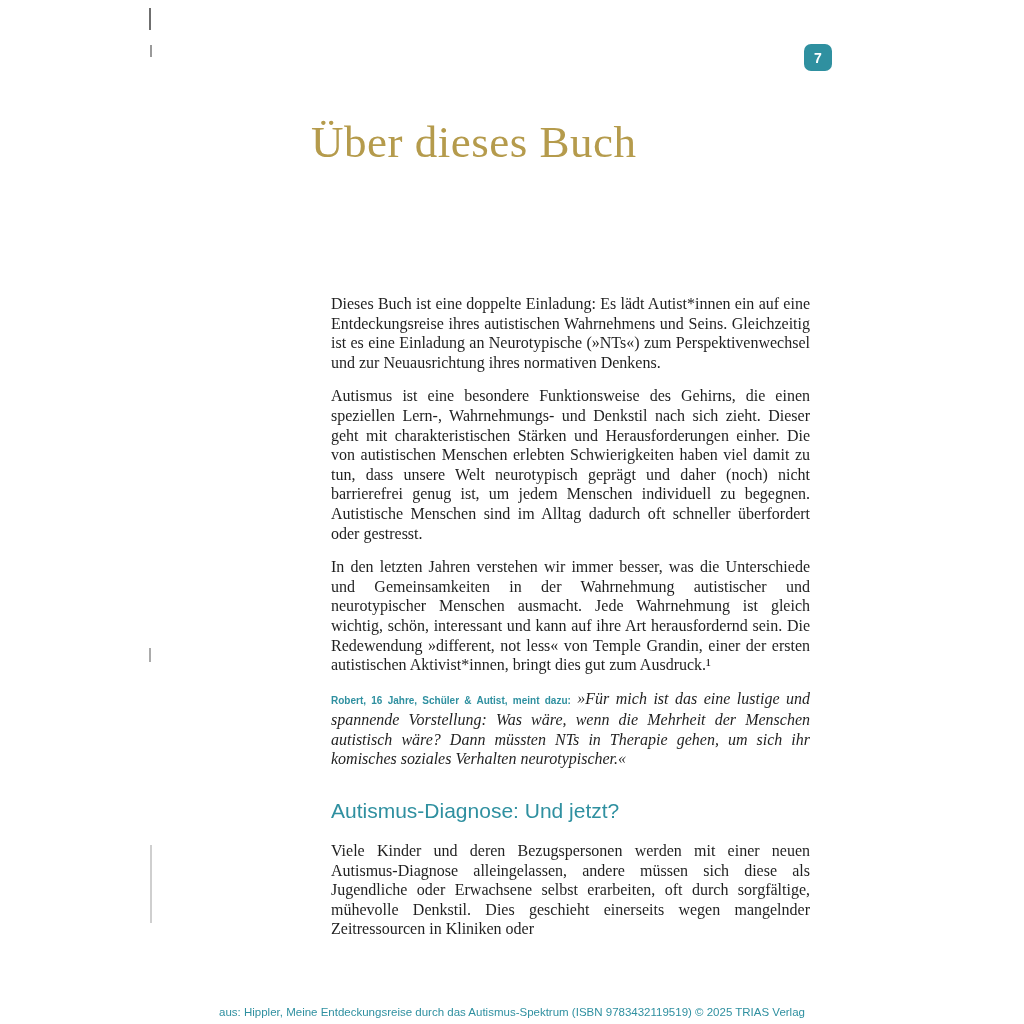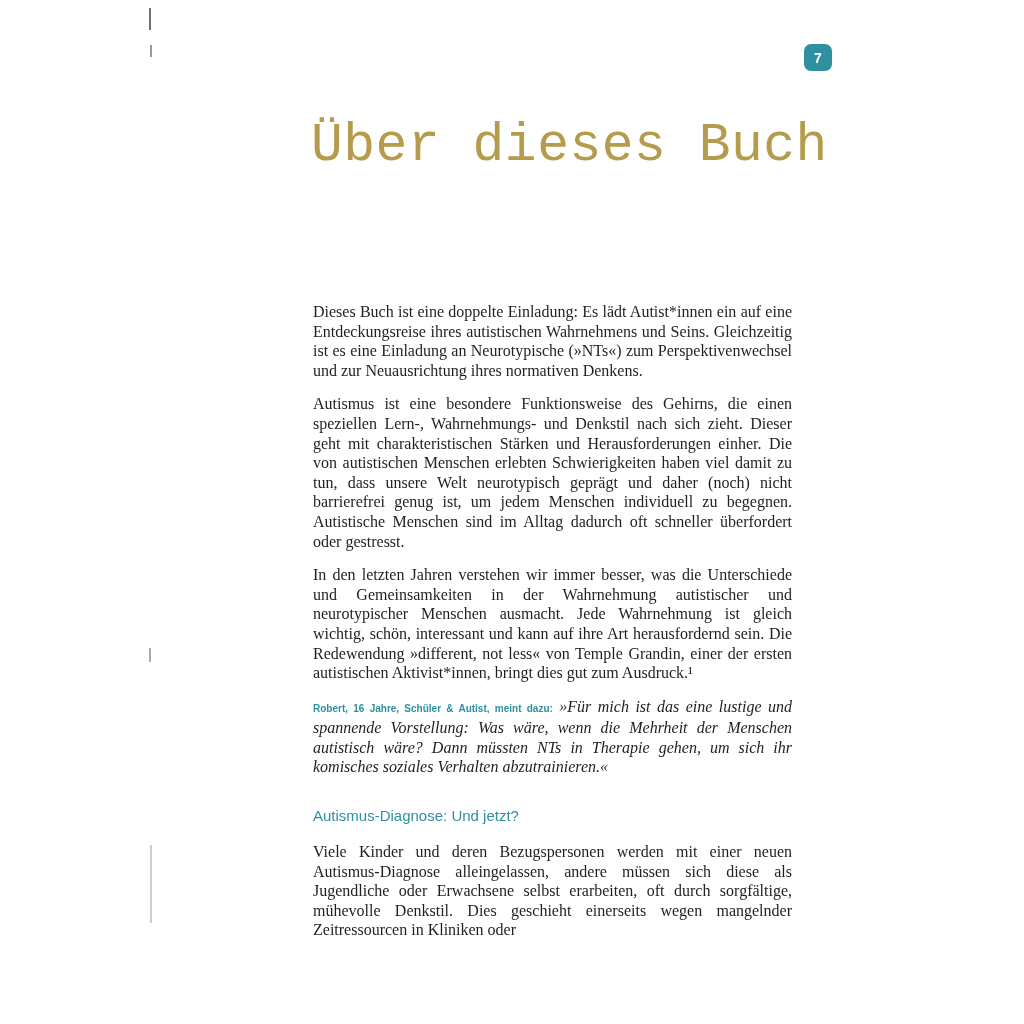--- a/index.html
+++ b/index.html
@@ -42,33 +42,32 @@
     font-family:"Liberation Sans", sans-serif;
     font-size:14px;
     font-weight:bold;
   }
   
   .title{
     position:absolute;
     top:116px;
     left:311px;
     margin:0;
-    font-family:Liberation Mono, monospace;
+    font-family:Liberation Serif, serif;
     font-weight:400;
-    font-size:53px;
+    font-size:45px;
     letter-spacing:0.5px;
     color:var(--accent-gold);
   }
   
   .content{
     position:absolute;
-    left:313px;
+    left:331px;
     top:294px;
     width:479px;
-    margin-top:8px;
   }
   .content p{
     margin:0 0 14px 0;
     font-size:16px;
     line-height:19.6px;
     color:var(--body-text);
     text-align:justify;
   }
   .content p.quote{
     font-style:italic;
@@ -78,21 +77,21 @@
     font-family:"Liberation Sans", sans-serif;
     font-style:normal;
     font-weight:bold;
     font-size:10px;
     color:var(--accent-teal);
   }
   .section-heading{
     margin:30px 0 18px 0;
     font-family:"Liberation Sans", sans-serif;
     font-weight:400;
-    font-size:15px;
+    font-size:21px;
     color:var(--accent-teal);
   }
   
   .footer{
     position:absolute;
     left:0;
     bottom:6px;
     width:100%;
     text-align:center;
     font-family:"Liberation Sans", sans-serif;
@@ -115,20 +114,21 @@
   </div>
 
   <h1 class="title">Über dieses Buch</h1>
 
   <div class="content">
     <p>Dieses Buch ist eine doppelte Einladung: Es lädt Autist*innen ein auf eine Entdeckungsreise ihres autistischen Wahrnehmens und Seins. Gleichzeitig ist es eine Einladung an Neurotypische (»NTs«) zum Perspektivenwechsel und zur Neuausrichtung ihres normativen Denkens.</p>
     <p>Autismus ist eine besondere Funktionsweise des Gehirns, die einen speziellen Lern-, Wahrnehmungs- und Denkstil nach sich zieht. Dieser geht mit charakteristischen Stärken und Herausforderungen einher. Die von autistischen Menschen erlebten Schwierigkeiten haben viel damit zu tun, dass unsere Welt neurotypisch geprägt und daher (noch) nicht barrierefrei genug ist, um jedem Menschen individuell zu begegnen. Autistische Menschen sind im Alltag dadurch oft schneller überfordert oder gestresst.</p>
     <p>In den letzten Jahren verstehen wir immer besser, was die Unterschiede und Gemeinsamkeiten in der Wahrnehmung autistischer und neurotypischer Menschen ausmacht. Jede Wahrnehmung ist gleich wichtig, schön, interessant und kann auf ihre Art herausfordernd sein. Die Redewendung »different, not less« von Temple Grandin, einer der ersten autistischen Aktivist*innen, bringt dies gut zum Ausdruck.¹</p>
     <p class="quote">
       <span class="quote-lead">Robert, 16 Jahre, Schüler &amp; Autist, meint dazu:</span>
-      <span class="quote-text">»Für mich ist das eine lustige und spannende Vorstellung: Was wäre, wenn die Mehrheit der Menschen autistisch wäre? Dann müssten NTs in Therapie gehen, um sich ihr komisches soziales Verhalten abzutrainieren.«</span>
+      <span class="quote-text">»Für mich ist das eine lustige und spannende Vorstellung: Was wäre, wenn die Mehrheit der Menschen autistisch wäre? Dann müssten NTs in Therapie gehen, um sich ihr komisches soziales Verhalten neurotypischer.«</span>
     </p>
     <h2 class="section-heading">Autismus-Diagnose: Und jetzt?</h2>
     <p>Viele Kinder und deren Bezugspersonen werden mit einer neuen Autismus-Diagnose alleingelassen, andere müssen sich diese als Jugendliche oder Erwachsene selbst erarbeiten, oft durch sorgfältige, mühevolle Denkstil. Dies geschieht einerseits wegen mangelnder Zeitressourcen in Kliniken oder</p>
   </div>
 
+  <div class="footer">aus: Hippler, Meine Entdeckungsreise durch das Autismus-Spektrum (ISBN 9783432119519) © 2025 TRIAS Verlag</div>
 
 </div>
 
 </body></html>

